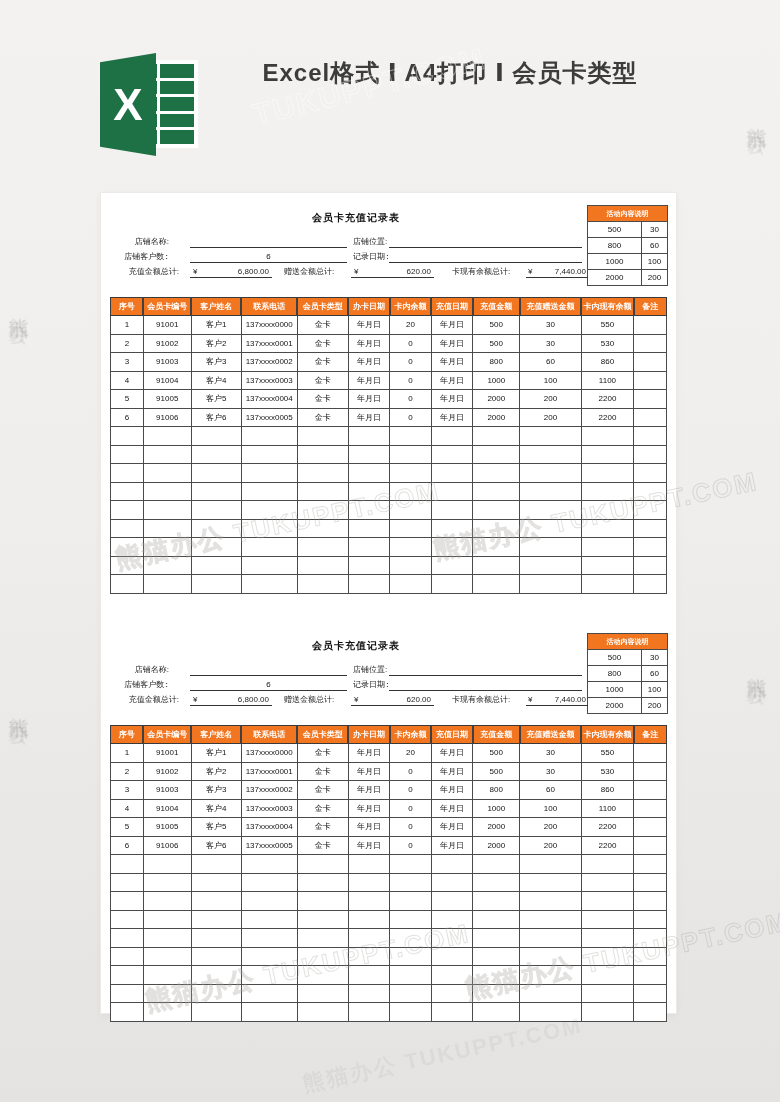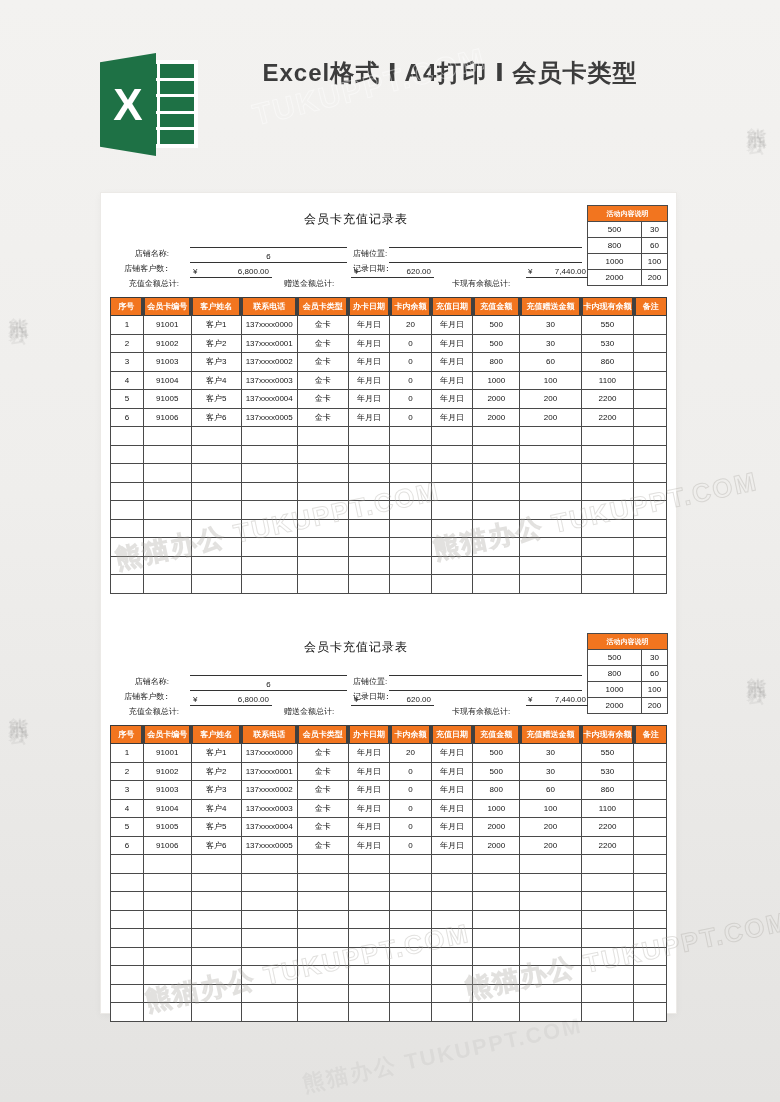--- a/index.html
+++ b/index.html
@@ -35,36 +35,36 @@
   }
   
   .sheet{
     position:absolute;left:101px;top:193px;width:575px;height:820px;background:#ffffff;
     box-shadow:0 0 0 1px #eceae7,0 2px 8px rgba(0,0,0,0.05);
   }
   .block{position:absolute;left:0;width:100%;height:372px;}
   .blk1{top:12px;} .blk2{top:440px;}
   .blk-title{
     position:absolute;left:0;top:6px;width:510px;text-align:center;
-    font-size:12px;font-weight:normal;color:#111;letter-spacing:1px;
+    font-size:10px;font-weight:bold;color:#111;letter-spacing:1px;
   }
   
   .act-box{position:absolute;left:486px;top:0;width:81px;border:1px solid #4a4a4a;box-sizing:border-box;background:#fff;}
   .act-head{
     height:15px;line-height:15px;background:#F2751F;color:#fff;
     font-size:7px;font-weight:bold;text-align:center;letter-spacing:0;
   }
   .act-row{display:flex;height:15px;border-top:1px solid #4a4a4a;}
   .act-cell{font-size:8px;line-height:15px;text-align:center;color:#111;}
   .act-cell.c1{width:53px;border-right:1px solid #4a4a4a;}
   .act-cell.c2{flex:1;}
   
   .info-row{position:absolute;left:0;width:100%;height:14px;font-size:8px;color:#1c1c1c;}
   .r1{top:30px;} .r2{top:45px;font-family:Liberation Mono, monospace;} .r3{top:60px;padding-left:48px;}
-  .lbl{position:absolute;top:12px;height:13px;line-height:13px;white-space:nowrap;}
+  .lbl{position:absolute;top:0;height:13px;line-height:13px;white-space:nowrap;}
   .uline{
     position:absolute;top:0;height:13px;line-height:13px;
     border-bottom:1px solid #333;text-align:center;box-sizing:border-box;
   }
   .lbl-a{left:0;width:68px;text-align:right;}
   .u-a{left:89px;width:157px;}
   .lbl-b{left:252px;}
   .u-b{left:288px;width:193px;}
   .lbl-c{left:0;width:78px;text-align:right;}
   .u-c{left:89px;width:82px;display:flex;justify-content:space-between;padding:0 3px;}
@@ -73,21 +73,21 @@
   .lbl-e{left:351px;}
   .u-e{left:425px;width:62px;display:flex;justify-content:space-between;padding:0 2px;}
   
   table.grid{
     position:absolute;left:9px;top:92px;width:557px;
     border-collapse:collapse;table-layout:fixed;border:1px solid #3a3a3a;
   }
   table.grid th{
     background:#F2751F;color:#fff;font-size:8px;font-weight:bold;
     height:17px;padding:0;border-top:1px solid #3a3a3a;border-bottom:1px solid #3a3a3a;
-    border-left:4px solid #404040;overflow:hidden;white-space:nowrap;
+    border-left:2px solid #404040;overflow:hidden;white-space:nowrap;
   }
   table.grid th:first-child{border-left:1px solid #3a3a3a;}
   table.grid td{
     font-size:8px;color:#141414;height:17.5px;padding:0;text-align:center;
     border:1px solid #4a4a4a;overflow:hidden;white-space:nowrap;background:#fff;
   }
   
   .wm{
     position:absolute;font-weight:bold;white-space:nowrap;pointer-events:none;
     font-size:26px;letter-spacing:2px;

